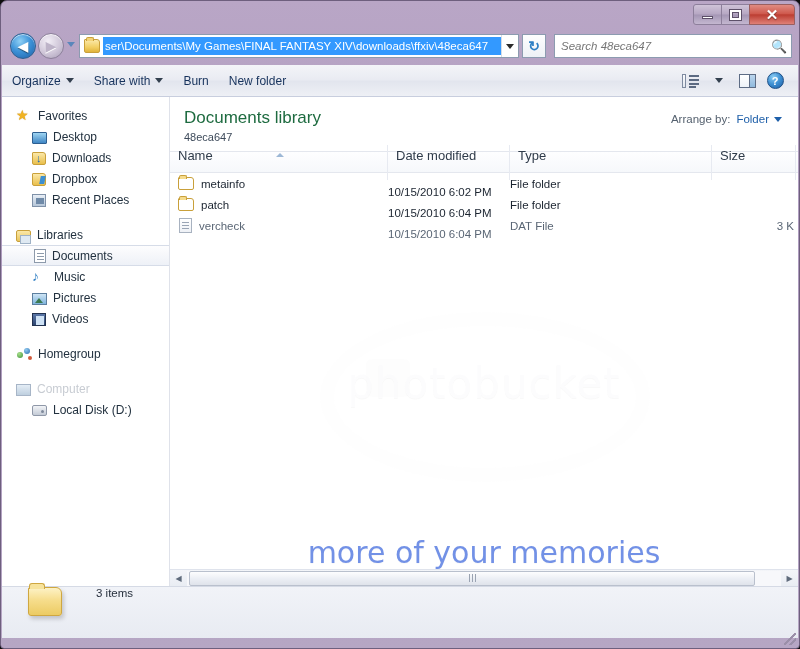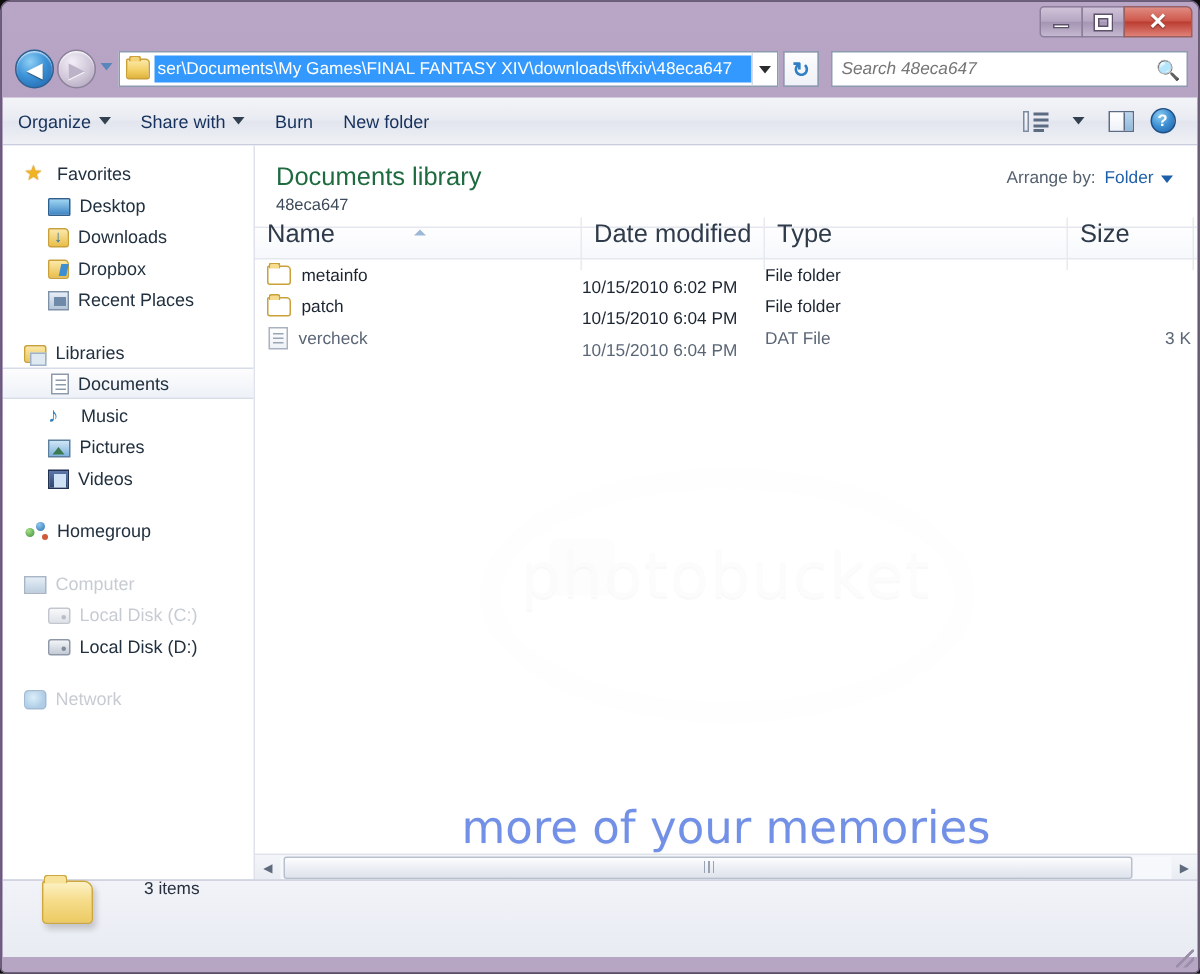--- a/index.html
+++ b/index.html
@@ -208,21 +208,21 @@
   #arrange-label { color: #55616f; }
   #arrange-value { color: #1e5fa9; display: flex; align-items: center; gap: 5px; }
   .caret-blue { width: 0; height: 0; border-left: 4px solid transparent; border-right: 4px solid transparent; border-top: 5px solid #1e5fa9; }
 
   #colheader {
     height: 22px; border-top: 1px solid #e4e7ee; border-bottom: 1px solid #e4e7ee;
     display: flex; align-items: center; position: relative;
     background: linear-gradient(180deg,#fefeff 0%,#f6f8fb 100%);
   }
   .colcell {
-    font-size: 17px; color: #2f3b4a; height: 35px; line-height: 22px;
+    font-size: 13px; color: #2f3b4a; height: 35px; line-height: 22px;
     border-right: 1px solid #e7eaf1; padding-left: 8px; position: relative;
   }
   #col-name { width: 218px; }
   #col-date { width: 122px; }
   #col-type { width: 202px; }
   #col-size { width: 84px; }
   #sortmark {
     position: absolute; left: 106px; top: 1px; width: 0; height: 0;
     border-left: 4px solid transparent; border-right: 4px solid transparent;
     border-bottom: 4px solid #9db8d6;
@@ -462,38 +462,28 @@
         </div>
       </div>
 
       <div class="nav-spacer"></div>
 
       <div class="nav-group">
         <div class="nav-row faded">
           <span class="nicon ic-comp"></span>
           <span>Computer</span>
         </div>
-        <div class="nav-row child faded">
-          <span class="nicon ic-disk"></span>
-          <span>Local Disk (C:)</span>
-        </div>
         <div class="nav-row child">
           <span class="nicon ic-disk"></span>
           <span>Local Disk (D:)</span>
         </div>
       </div>
 
       <div class="nav-spacer"></div>
 
-      <div class="nav-group">
-        <div class="nav-row faded">
-          <span class="nicon ic-net"></span>
-          <span>Network</span>
-        </div>
-      </div>
     </div>
 
     <div id="content">
 
       <div id="wm-ring"></div>
       <div id="wm-cam"></div>
       <div class="wm" id="wm1">photobucket</div>
       <div class="wm" id="wm2">more of your memories</div>
 
       <div id="libheader">

